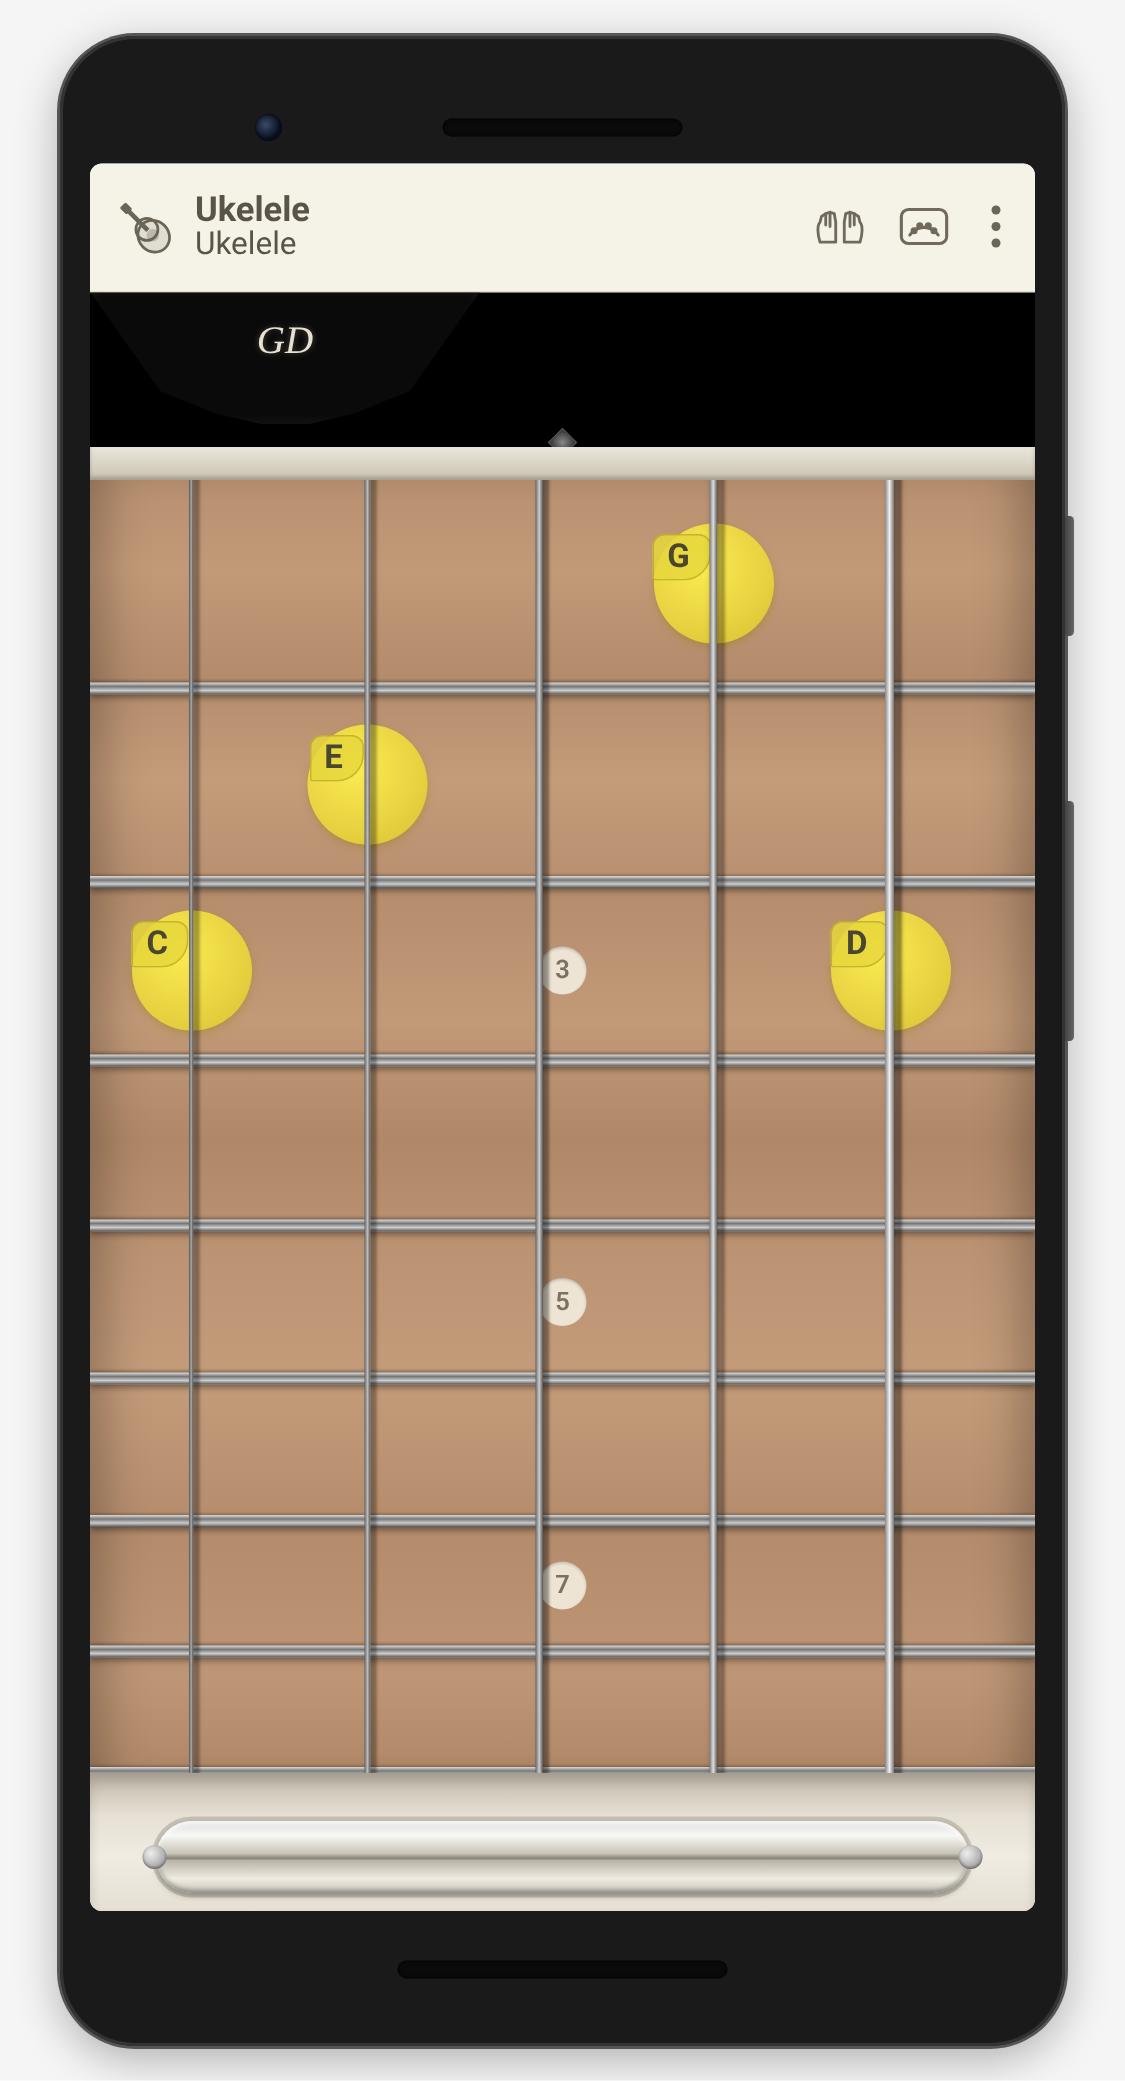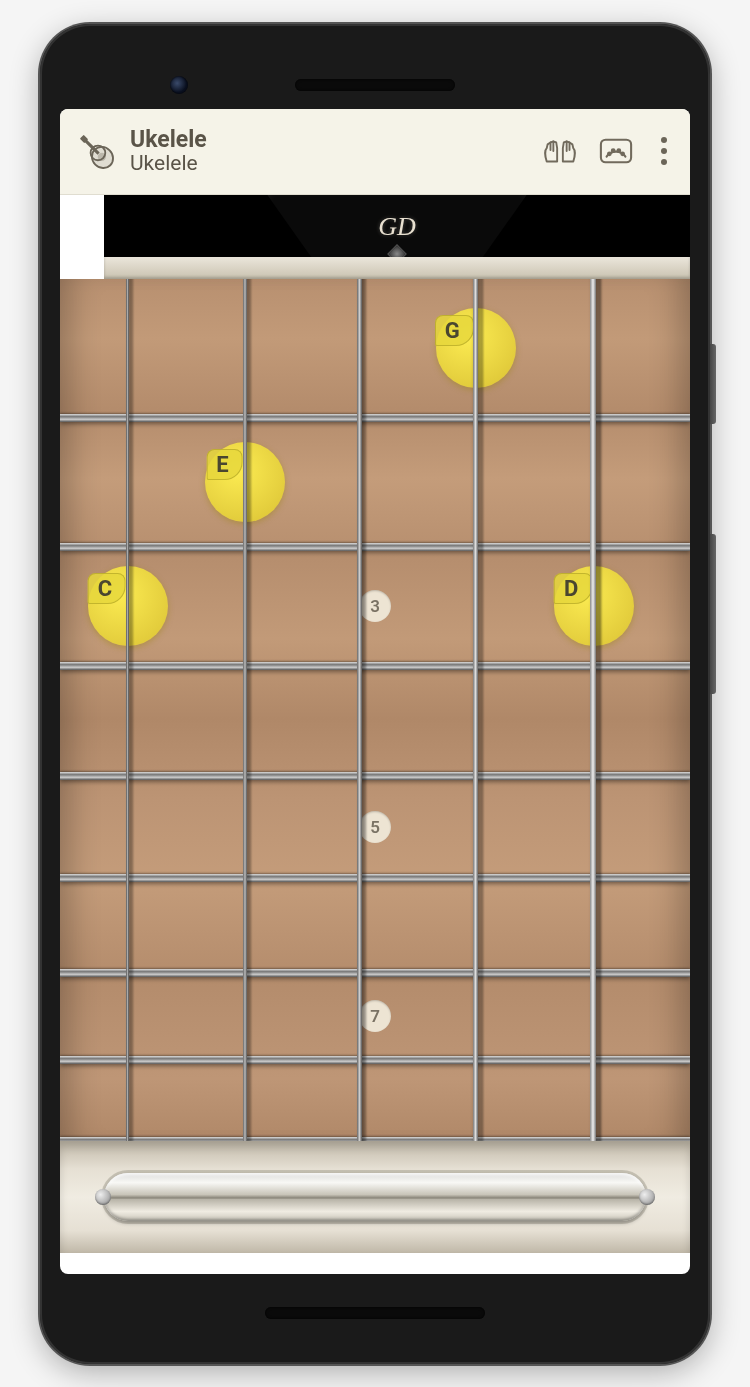--- a/index.html
+++ b/index.html
@@ -133,28 +133,27 @@
     flex-shrink: 0;
   }
   .overflow span {
     width: 6px;
     height: 6px;
     background: #6b6558;
     border-radius: 50%;
   }
   
   .headstock {
-    height: 84px;
+    height: 125px;
     background: #000;
     position: relative;
     overflow: hidden;
     display: flex;
     align-items: flex-start;
-    justify-content: center;
-    margin-left: 44px;
+    justify-content: flex-start;
   }
   .headstock-shape {
     width: 260px;
     height: 92px;
     background: #0a0a0a;
     position: relative;
     clip-path: polygon(0 0, 100% 0, 82% 72%, 68% 88%, 56% 96%, 44% 96%, 32% 88%, 18% 72%);
     box-shadow: inset 0 -4px 10px rgba(255,255,255,0.08);
     display: flex;
     align-items: center;

